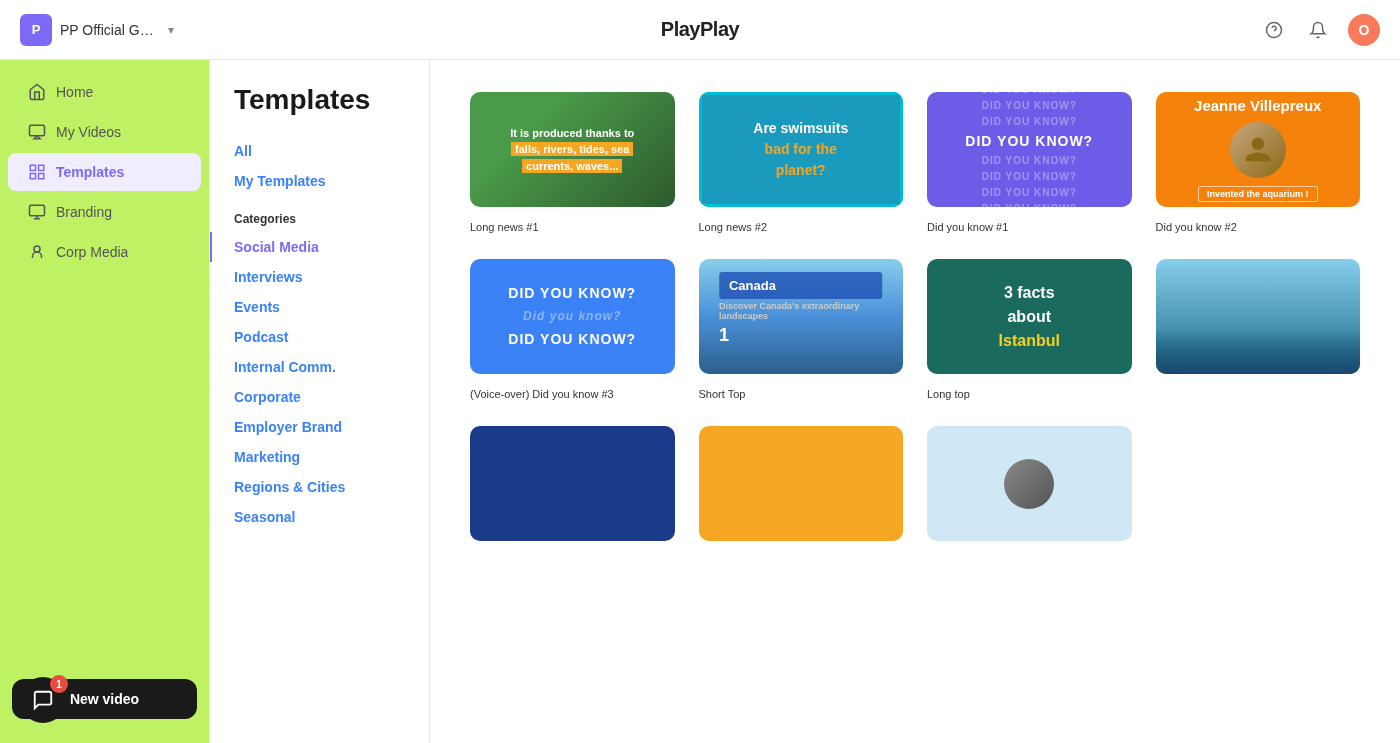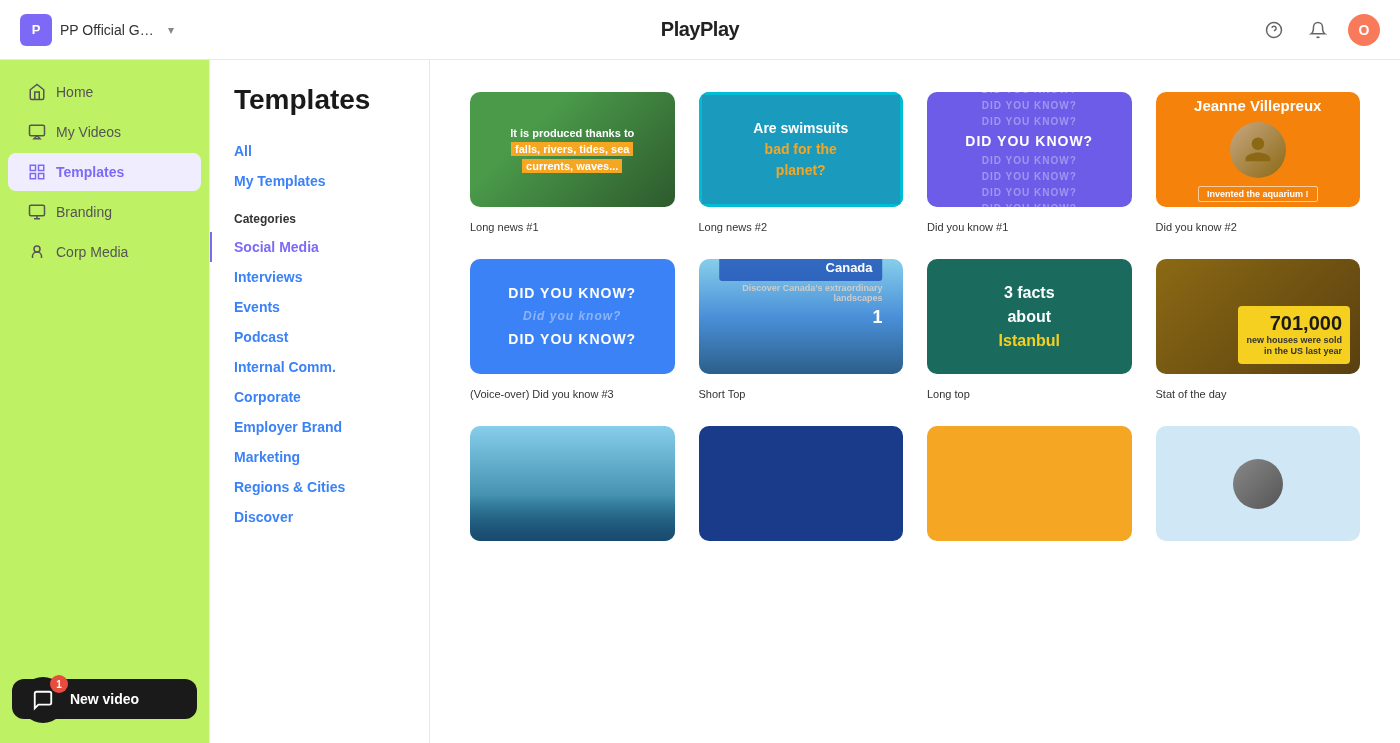--- a/index.html
+++ b/index.html
@@ -260,21 +260,21 @@
     <div class="sub-sidebar-section-label">Categories</div>
     <a class="sub-sidebar-link active-category">Social Media</a>
     <a class="sub-sidebar-link">Interviews</a>
     <a class="sub-sidebar-link">Events</a>
     <a class="sub-sidebar-link">Podcast</a>
     <a class="sub-sidebar-link">Internal Comm.</a>
     <a class="sub-sidebar-link">Corporate</a>
     <a class="sub-sidebar-link">Employer Brand</a>
     <a class="sub-sidebar-link">Marketing</a>
     <a class="sub-sidebar-link">Regions &amp; Cities</a>
-    <a class="sub-sidebar-link">Discover</a>
+    <a class="sub-sidebar-link">Seasonal</a>
   </div>
 
   <div class="content-area">
     <div class="templates-grid">
 
       <div class="template-card">
         <div class="template-thumb">
           <div class="template-thumb-inner t1">
             <div style="color:#fff; font-size:11px; font-weight:700; line-height:1.5; text-align:center;">
               It is produced thanks to<br>
@@ -344,52 +344,41 @@
             </div>
           </div>
         </div>
         <span class="template-label">(Voice-over) Did you know #3</span>
       </div>
 
       <div class="template-card">
         <div class="template-thumb">
           <div class="template-thumb-inner" style="background: linear-gradient(180deg, #87ceeb 0%, #4a90d9 50%, #2c5f8a 100%); padding:0; position:relative;">
 
-            <div style="position:absolute; bottom:46px; left:50%; transform:translateX(-50%); width:80%; text-align:right;">
+            <div style="position:absolute; bottom:28px; left:50%; transform:translateX(-50%); width:80%; text-align:left;">
               <div style="color:#fff; font-size:13px; font-weight:700; background:rgba(30,80,180,0.8); padding:6px 10px; border-radius:3px; margin-bottom:2px;">Canada</div>
               <div style="color:#ccc; font-size:9px;">Discover Canada's extraordinary landscapes</div>
               <div style="color:#fff; font-size:18px; font-weight:900; margin-top:4px;">1</div>
             </div>
           </div>
         </div>
         <span class="template-label">Short Top</span>
       </div>
 
       <div class="template-card">
         <div class="template-thumb">
           <div class="template-thumb-inner t7">
             <div style="text-align:center; color:#fff; font-size:16px; font-weight:700; line-height:1.5;">
               3 facts<br>about<br><span style="color:#f5d020;">Istanbul</span>
             </div>
           </div>
         </div>
         <span class="template-label">Long top</span>
       </div>
 
-      <div class="template-card">
-        <div class="template-thumb">
-          <div class="template-thumb-inner" style="background: linear-gradient(135deg, #8b6914, #5a4010); position:relative;">
-            <div style="position:absolute; bottom:10px; right:10px; background:#f5d020; padding:6px 8px; border-radius:4px; text-align:right; max-width:130px;">
-              <div style="color:#1a1a1a; font-size:20px; font-weight:900;">701,000</div>
-              <div style="color:#333; font-size:9px; font-weight:600; line-height:1.3;">new houses were sold<br>in the US last year</div>
-            </div>
-          </div>
-        </div>
-        <span class="template-label">Stat of the day</span>
-      </div>
 
       <div class="template-card">
         <div class="template-thumb">
           <div class="template-thumb-inner" style="background: linear-gradient(180deg, #87ceeb, #1a6b8a);">
             <div style="position:absolute; bottom:0; left:0; right:0; height:40%; background:linear-gradient(0deg, #1a4a6e, transparent);"></div>
           </div>
         </div>
       </div>
       <div class="template-card">
         <div class="template-thumb">

